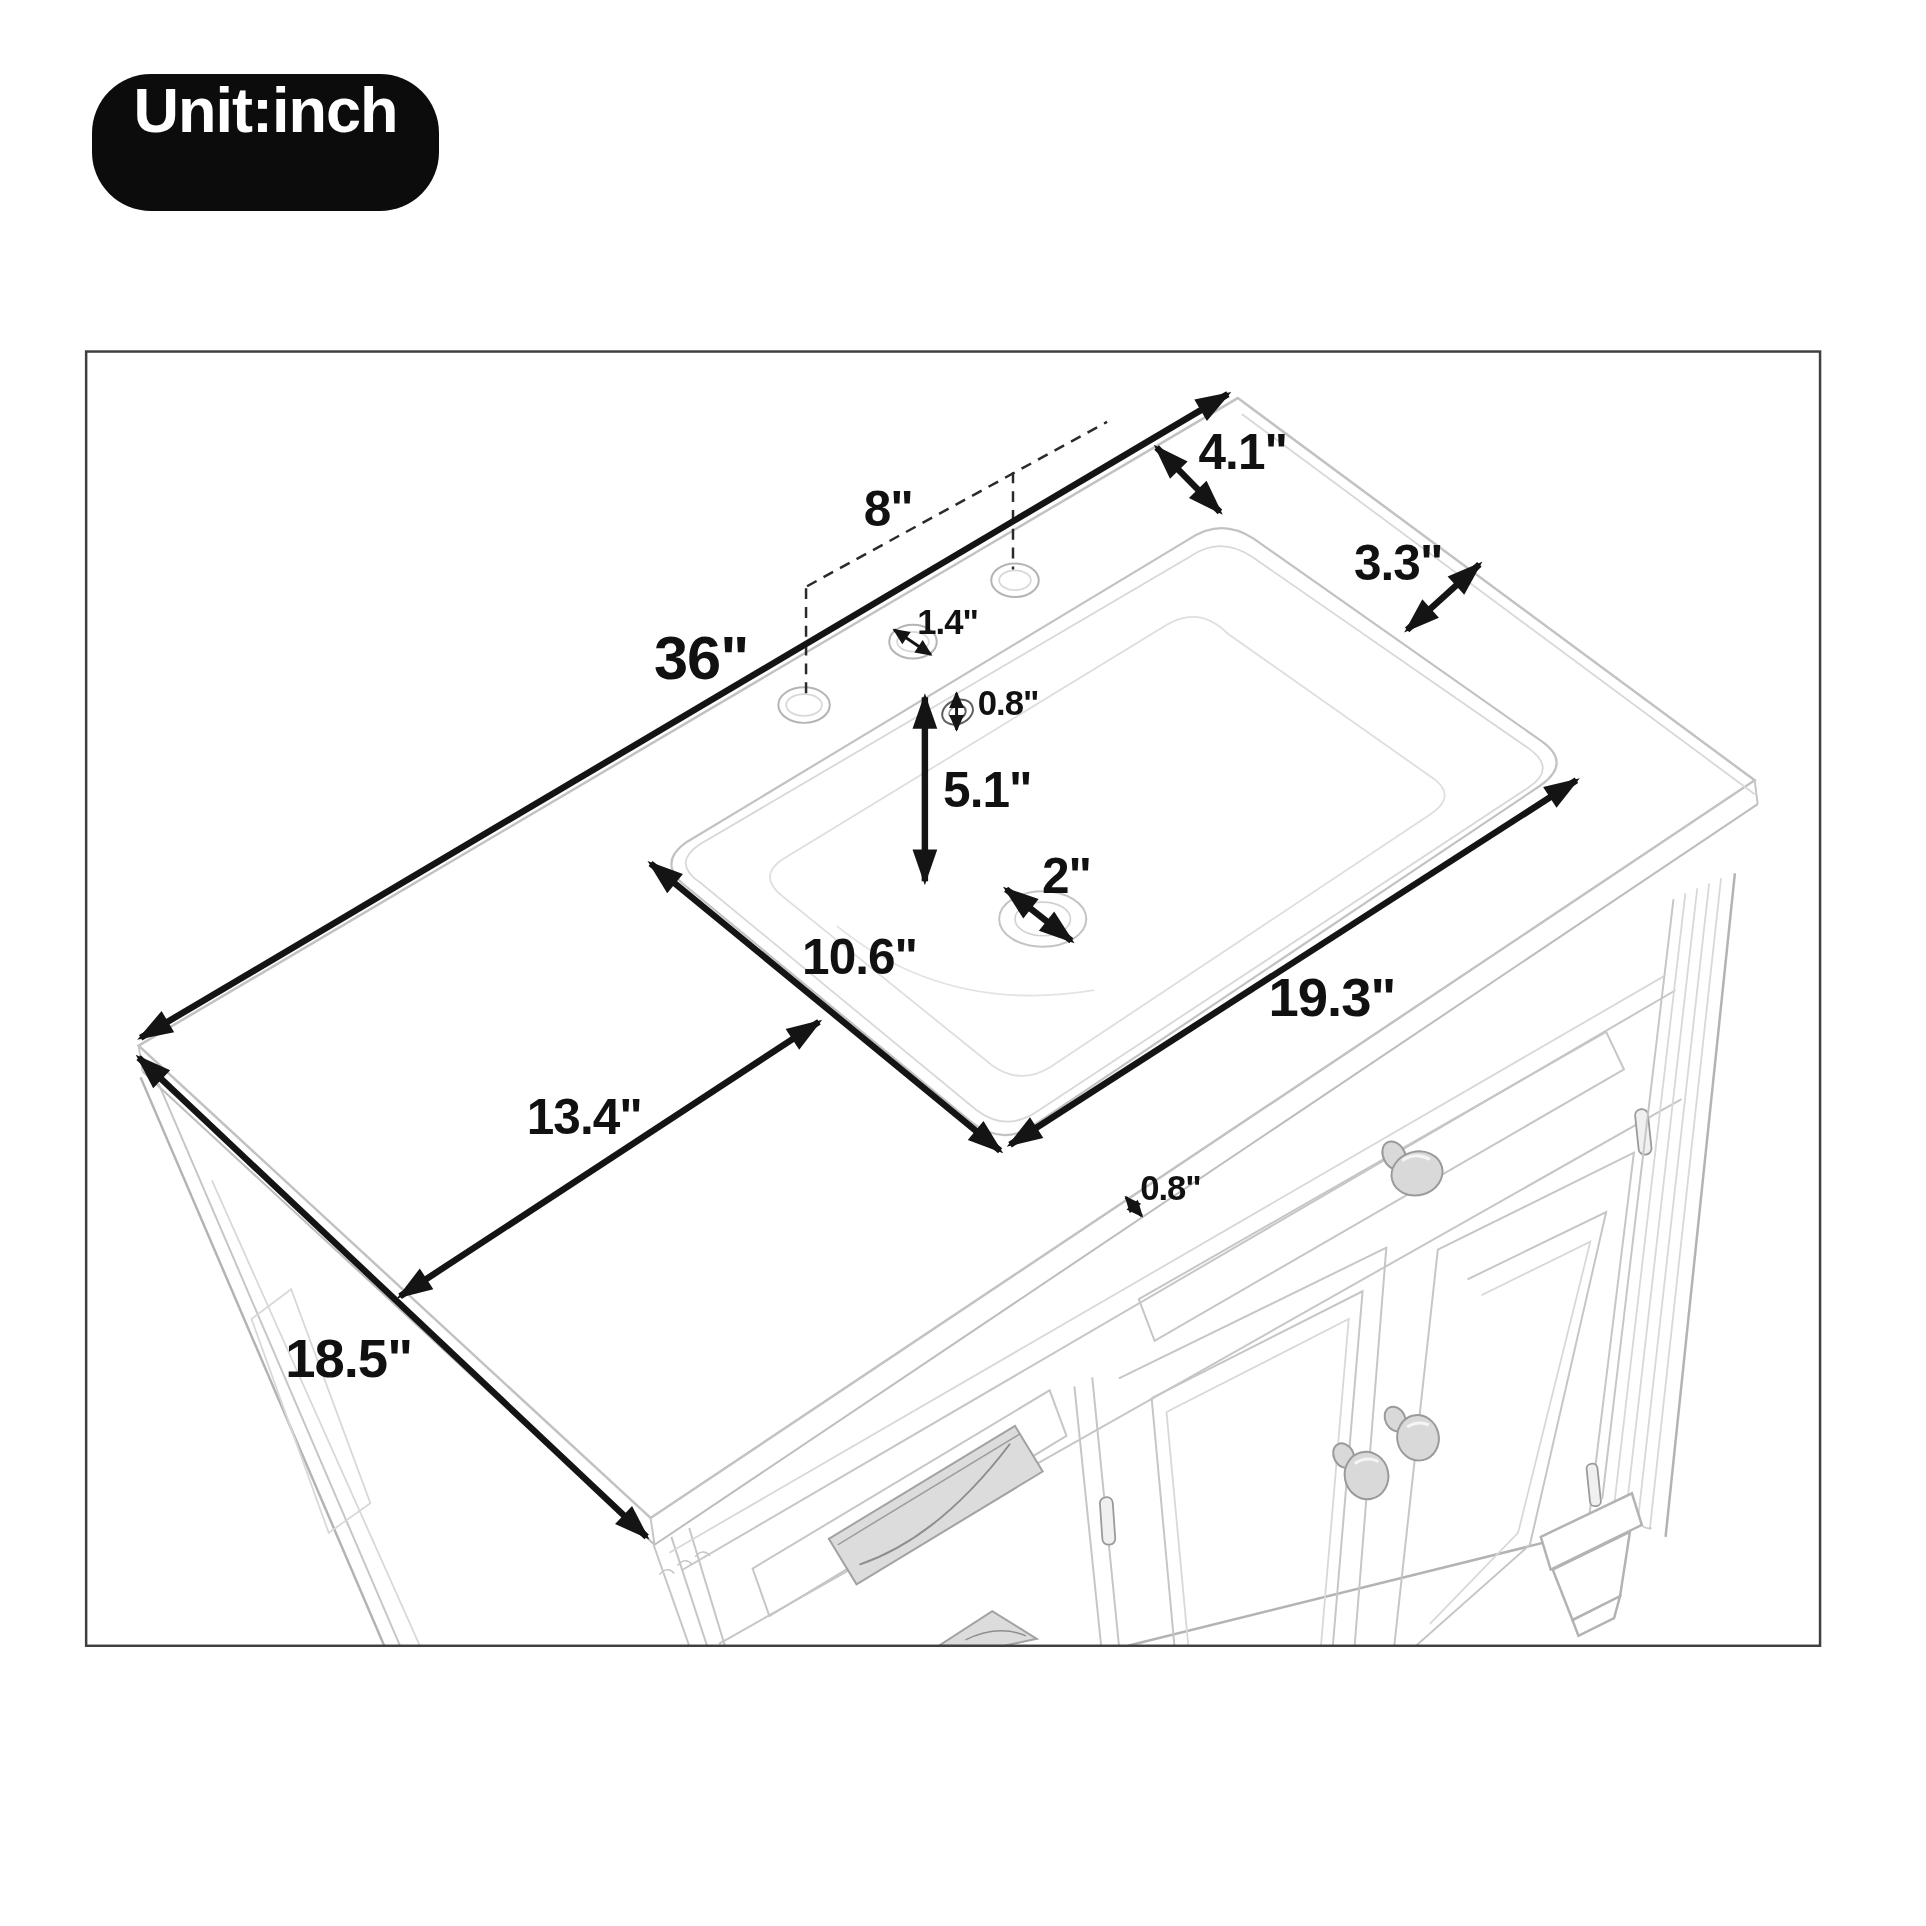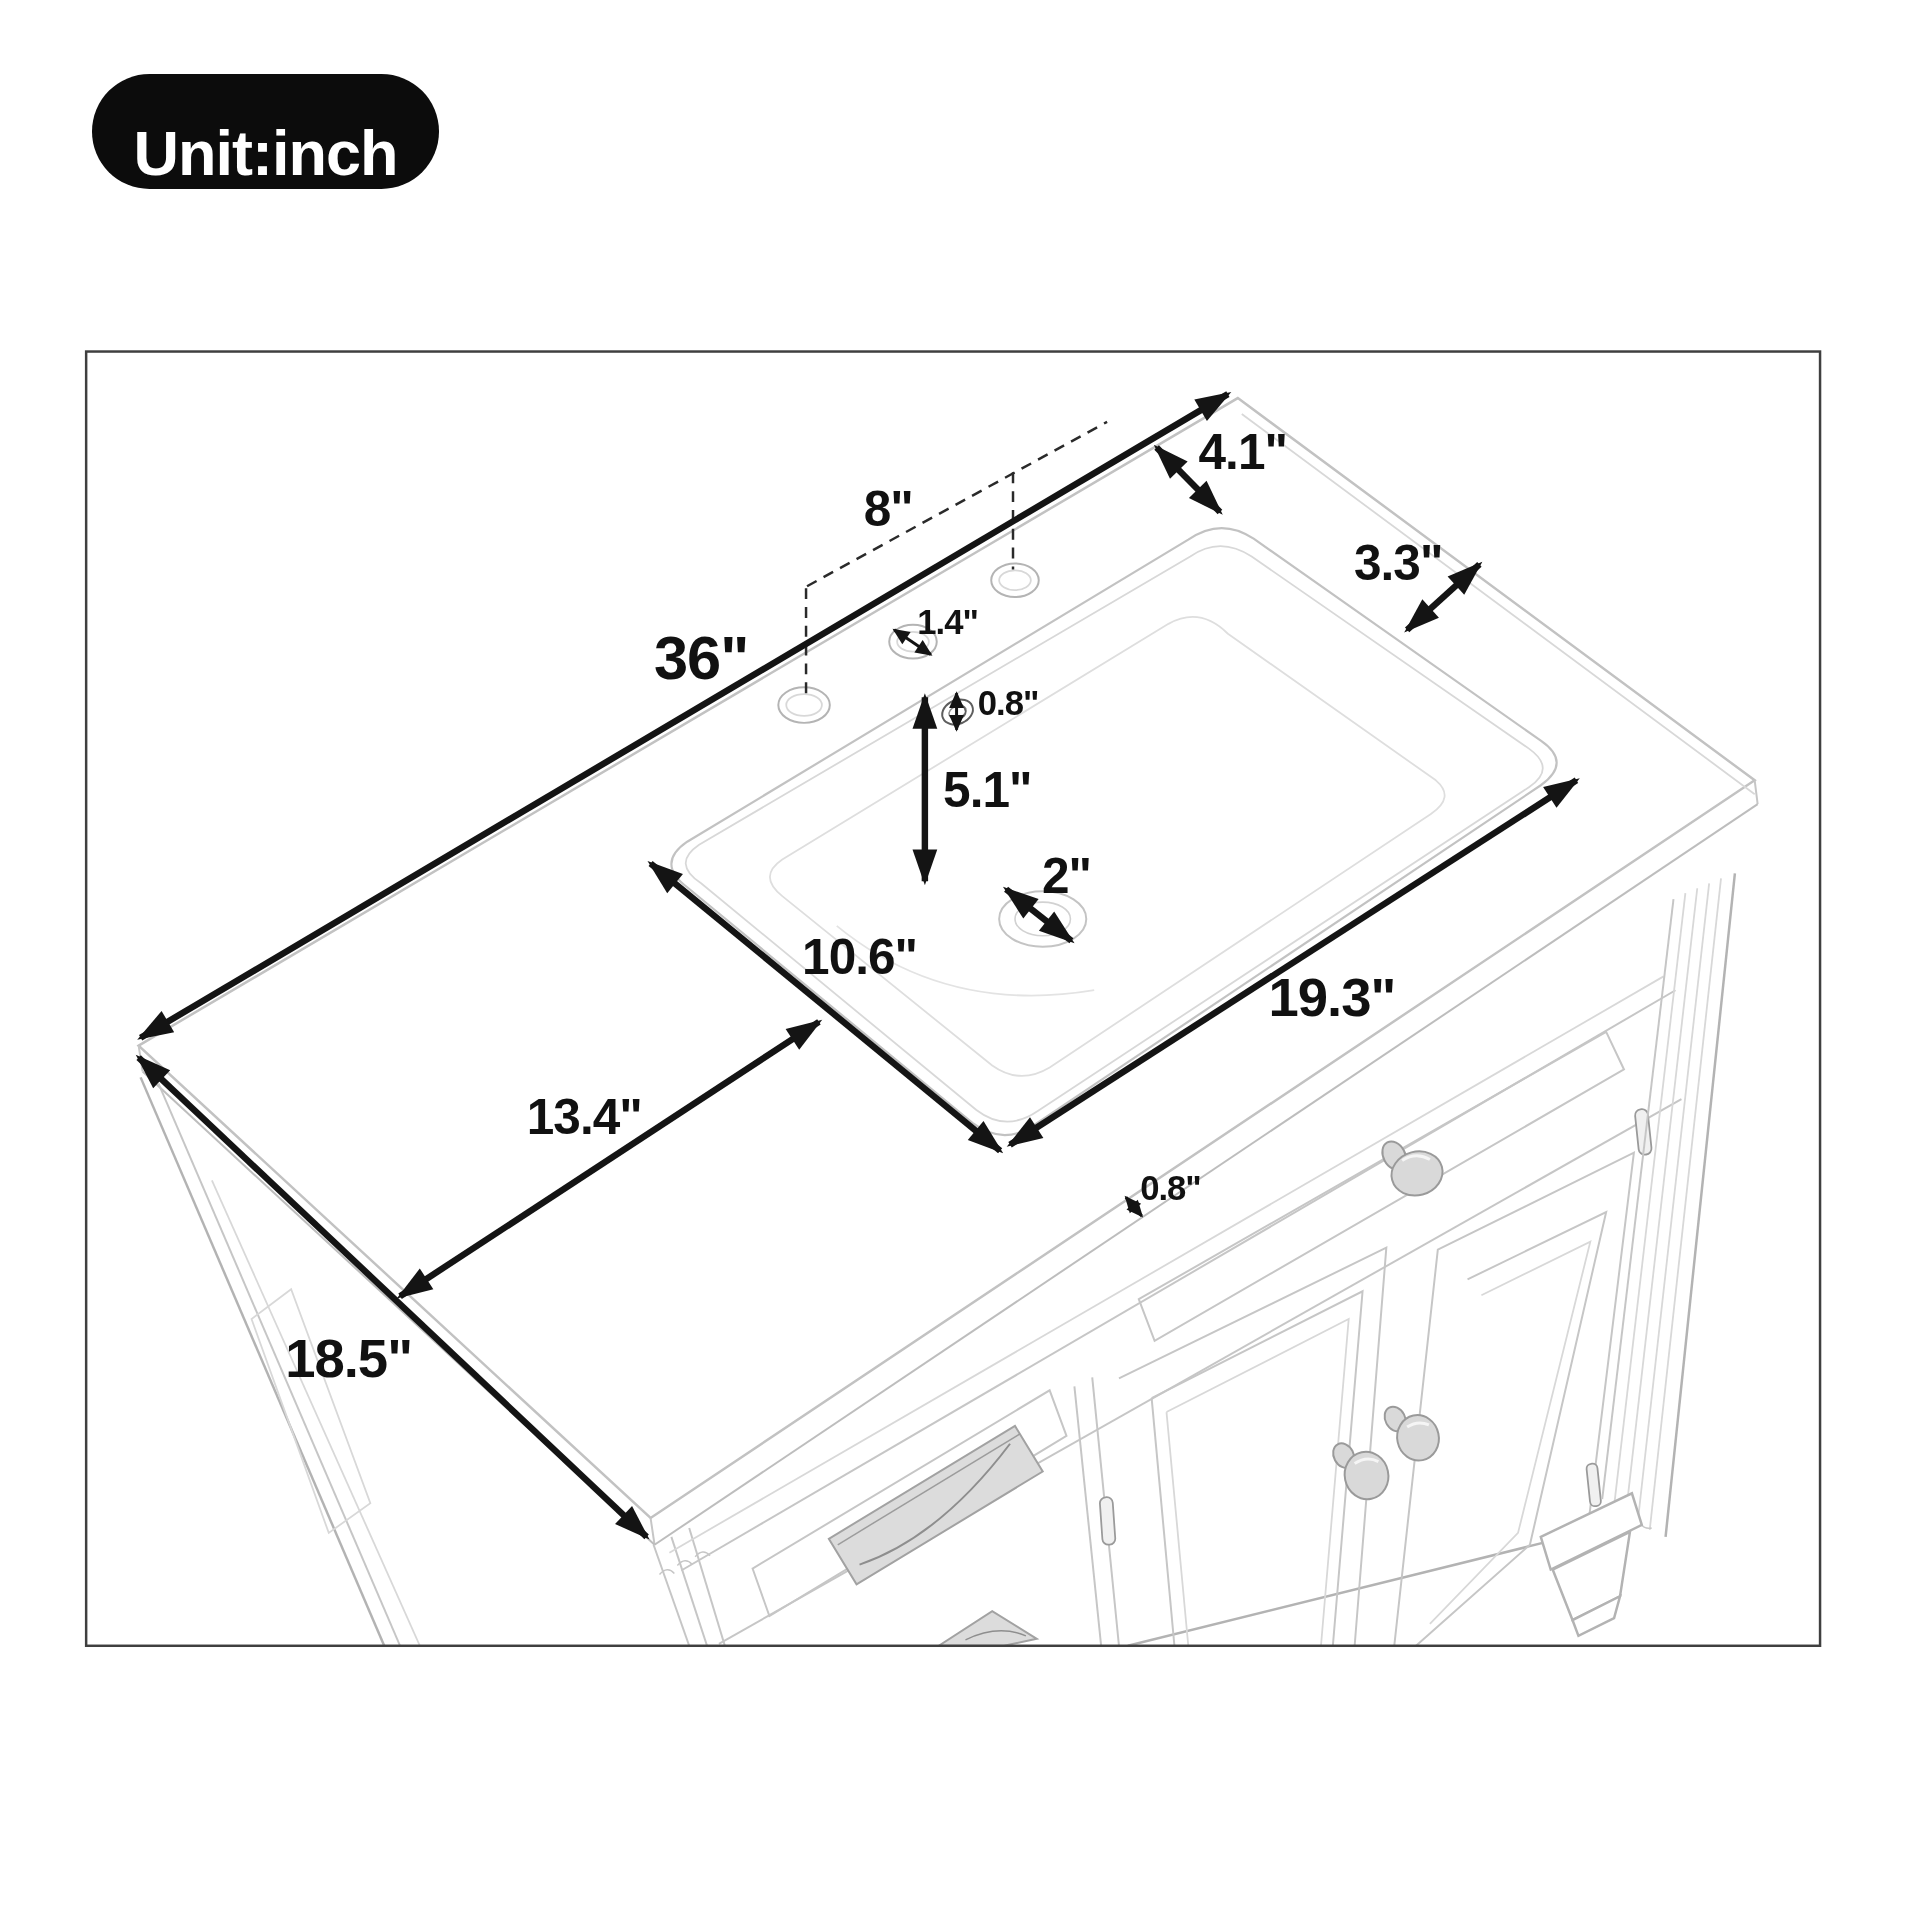--- a/index.html
+++ b/index.html
@@ -1,19 +1,19 @@
 <!DOCTYPE html>
 <html><head>
 <meta charset="utf-8">
 <style>
   html,body{margin:0;padding:0;background:#ffffff;}
   #canvas{position:relative;width:1927px;height:1927px;background:#ffffff;overflow:hidden;
           font-family:"Liberation Sans",sans-serif;}
-  .unit-badge{position:absolute;left:92px;top:74px;width:347px;height:115px;background:#0c0c0c;
-              border-radius:59px;display:flex;align-items:flex-end;justify-content:center;}
+  .unit-badge{position:absolute;left:92px;top:74px;width:347px;height:137px;background:#0c0c0c;
+              border-radius:59px;display:flex;align-items:flex-start;justify-content:center;}
   .unit-badge span{color:#ffffff;font-size:63px;font-weight:bold;letter-spacing:-1px;}
   svg{position:absolute;left:0;top:0;}
   .art{stroke:#c6c6c6;stroke-width:2;fill:none;}
   .art-dk{stroke:#b3b3b3;stroke-width:2.5;fill:none;}
   .art-lt{stroke:#d8d8d8;stroke-width:1.8;fill:none;}
   .fill-white{fill:#ffffff;}
   .metal{fill:#d9d9d9;stroke:#9a9a9a;stroke-width:2;}
   .metal-line{stroke:#8e8e8e;stroke-width:2;fill:none;}
   .dim{stroke:#141414;stroke-width:6.5;fill:none;}
   .dim-sm{stroke:#141414;stroke-width:3;fill:none;}

